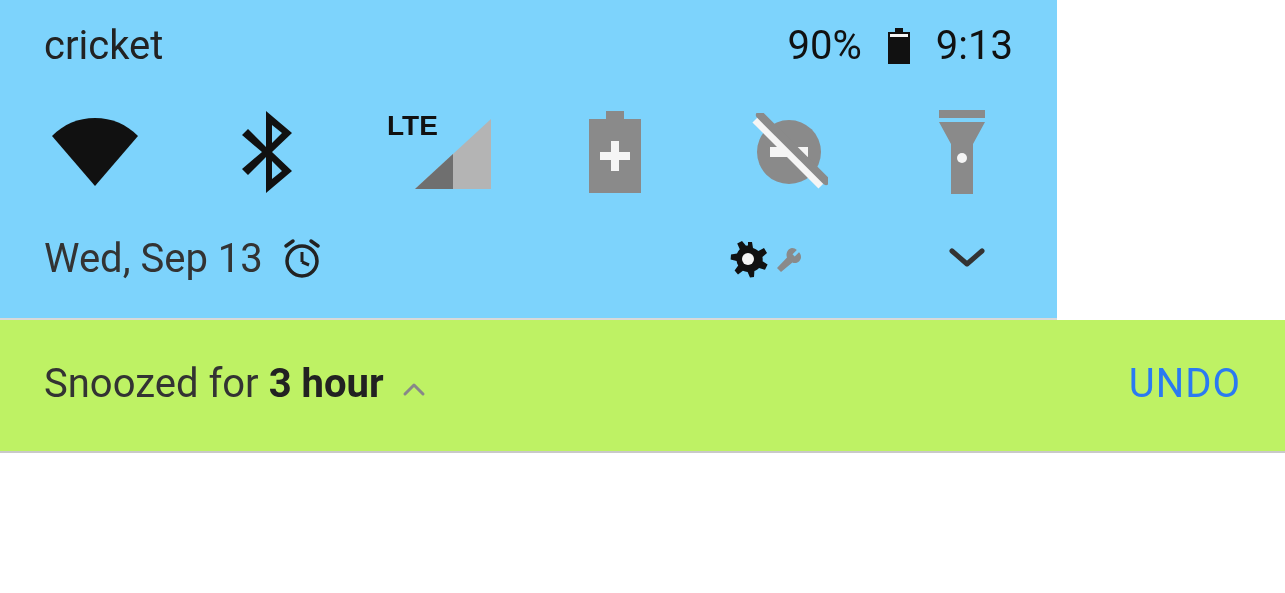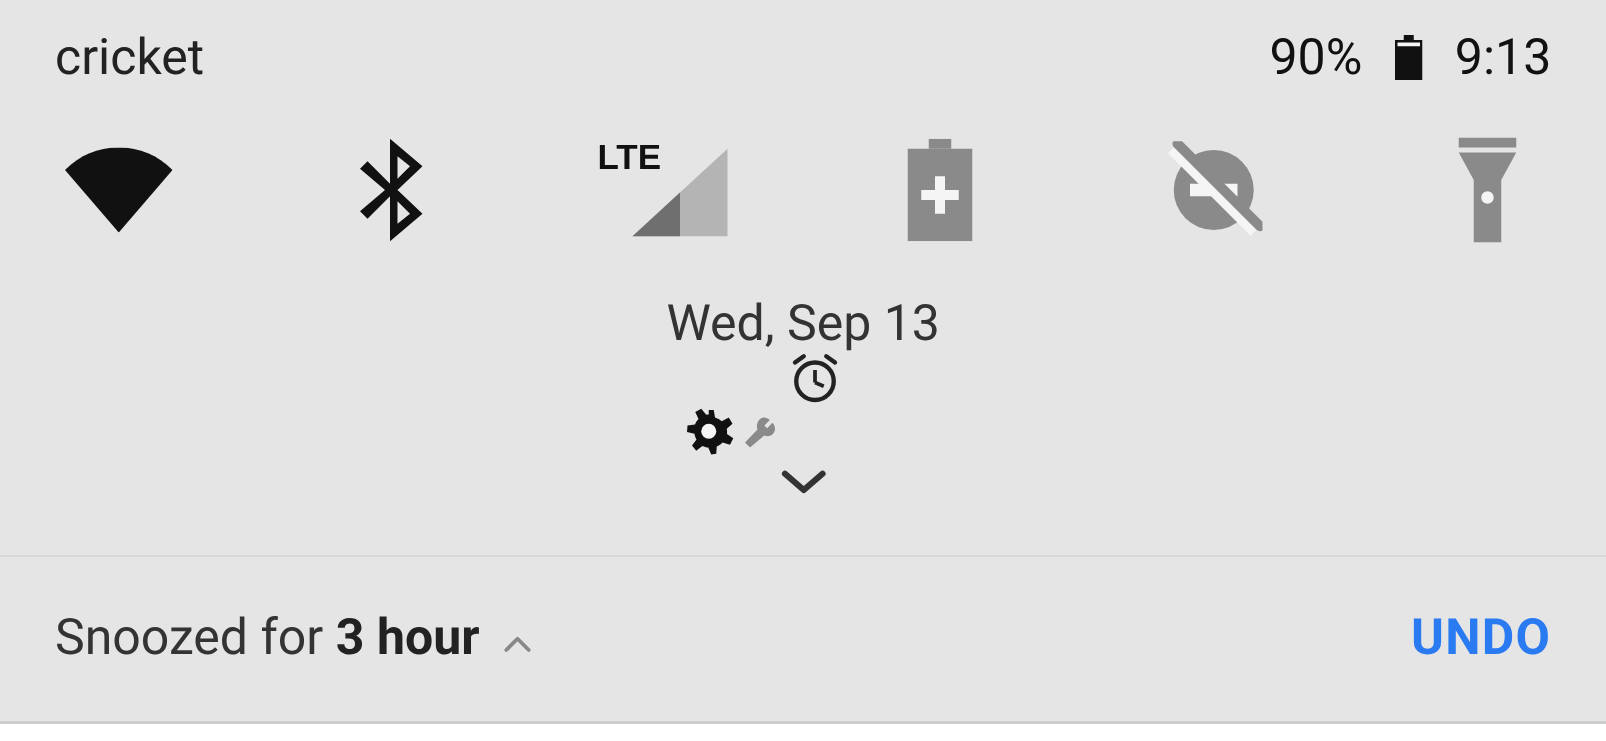--- a/index.html
+++ b/index.html
@@ -1,38 +1,38 @@
 <!DOCTYPE html>
 <html><head>
   <meta charset="utf-8">
   <style>
     * { margin:0; padding:0; box-sizing:border-box; }
     html,body { width:1285px; height:593px; background:#fff; font-family:Roboto,Arial,sans-serif; }
-    .shade { width:1285px; background:#e5e5e5; }
+    .shade { width:1057px; background:#7dd3fc; }
     .status-row { display:flex; align-items:center; justify-content:space-between; padding:22px 44px 10px 44px; }
     .carrier { font-size:40px; color:#222; font-weight:400; }
     .status-right { display:flex; align-items:center; gap:26px; }
     .battery-pct { font-size:40px; color:#111; font-weight:400; }
     .clock { font-size:40px; color:#111; font-weight:400; }
     .battery-mini-icon { width:22px; height:36px; }
     .qs-row { display:flex; align-items:flex-end; justify-content:space-between; padding:30px 52px 30px 52px; }
     .qs-tile { width:86px; height:86px; display:flex; align-items:center; justify-content:center; cursor:pointer; }
-    .info-row { display:flex; align-items:center; padding:10px 44px 36px 44px;flex-direction:column; }
+    .info-row { display:flex; align-items:center; padding:10px 44px 36px 44px; }
     .date-text { font-size:40px; color:#333; font-weight:400; }
     .alarm-icon { margin-left:18px; display:inline-flex; }
     .spacer { flex:1; }
     .gear-wrench { display:flex; align-items:center; gap:6px; cursor:pointer; margin-right:120px; }
     .chevron { cursor:pointer; padding:10px 28px; }
     .divider { width:100%; height:2px; background:#d9d9d9; }
-    .snooze-panel { width:1285px; background:#e5e5e5; display:flex; align-items:center; justify-content:space-between; padding:40px 44px 44px 44px; border-bottom:2px solid #c9c9c9; }
+    .snooze-panel { width:1285px; background:#bef264; display:flex; align-items:center; justify-content:space-between; padding:40px 44px 44px 44px; border-bottom:2px solid #c9c9c9; }
     .snooze-left { display:flex; align-items:baseline; gap:10px; }
     .snooze-prefix { font-size:40px; color:#333; font-weight:400; }
     .snooze-duration { font-size:40px; color:#222; font-weight:700; }
     .snooze-caret { margin-left:8px; display:inline-flex; align-items:center; cursor:pointer; }
-    .undo { font-size:40px; font-weight:700; color:#2a7af2; letter-spacing:1px; cursor:pointer; }
+    .undo { font-size:40px; font-weight:400; color:#2a7af2; letter-spacing:1px; cursor:pointer; }
     svg { display:block; }
   </style>
 </head>
 <body>
 
 <div class="shade">
 
   <div class="status-row">
     <div class="carrier">cricket</div>
     <div class="status-right">

